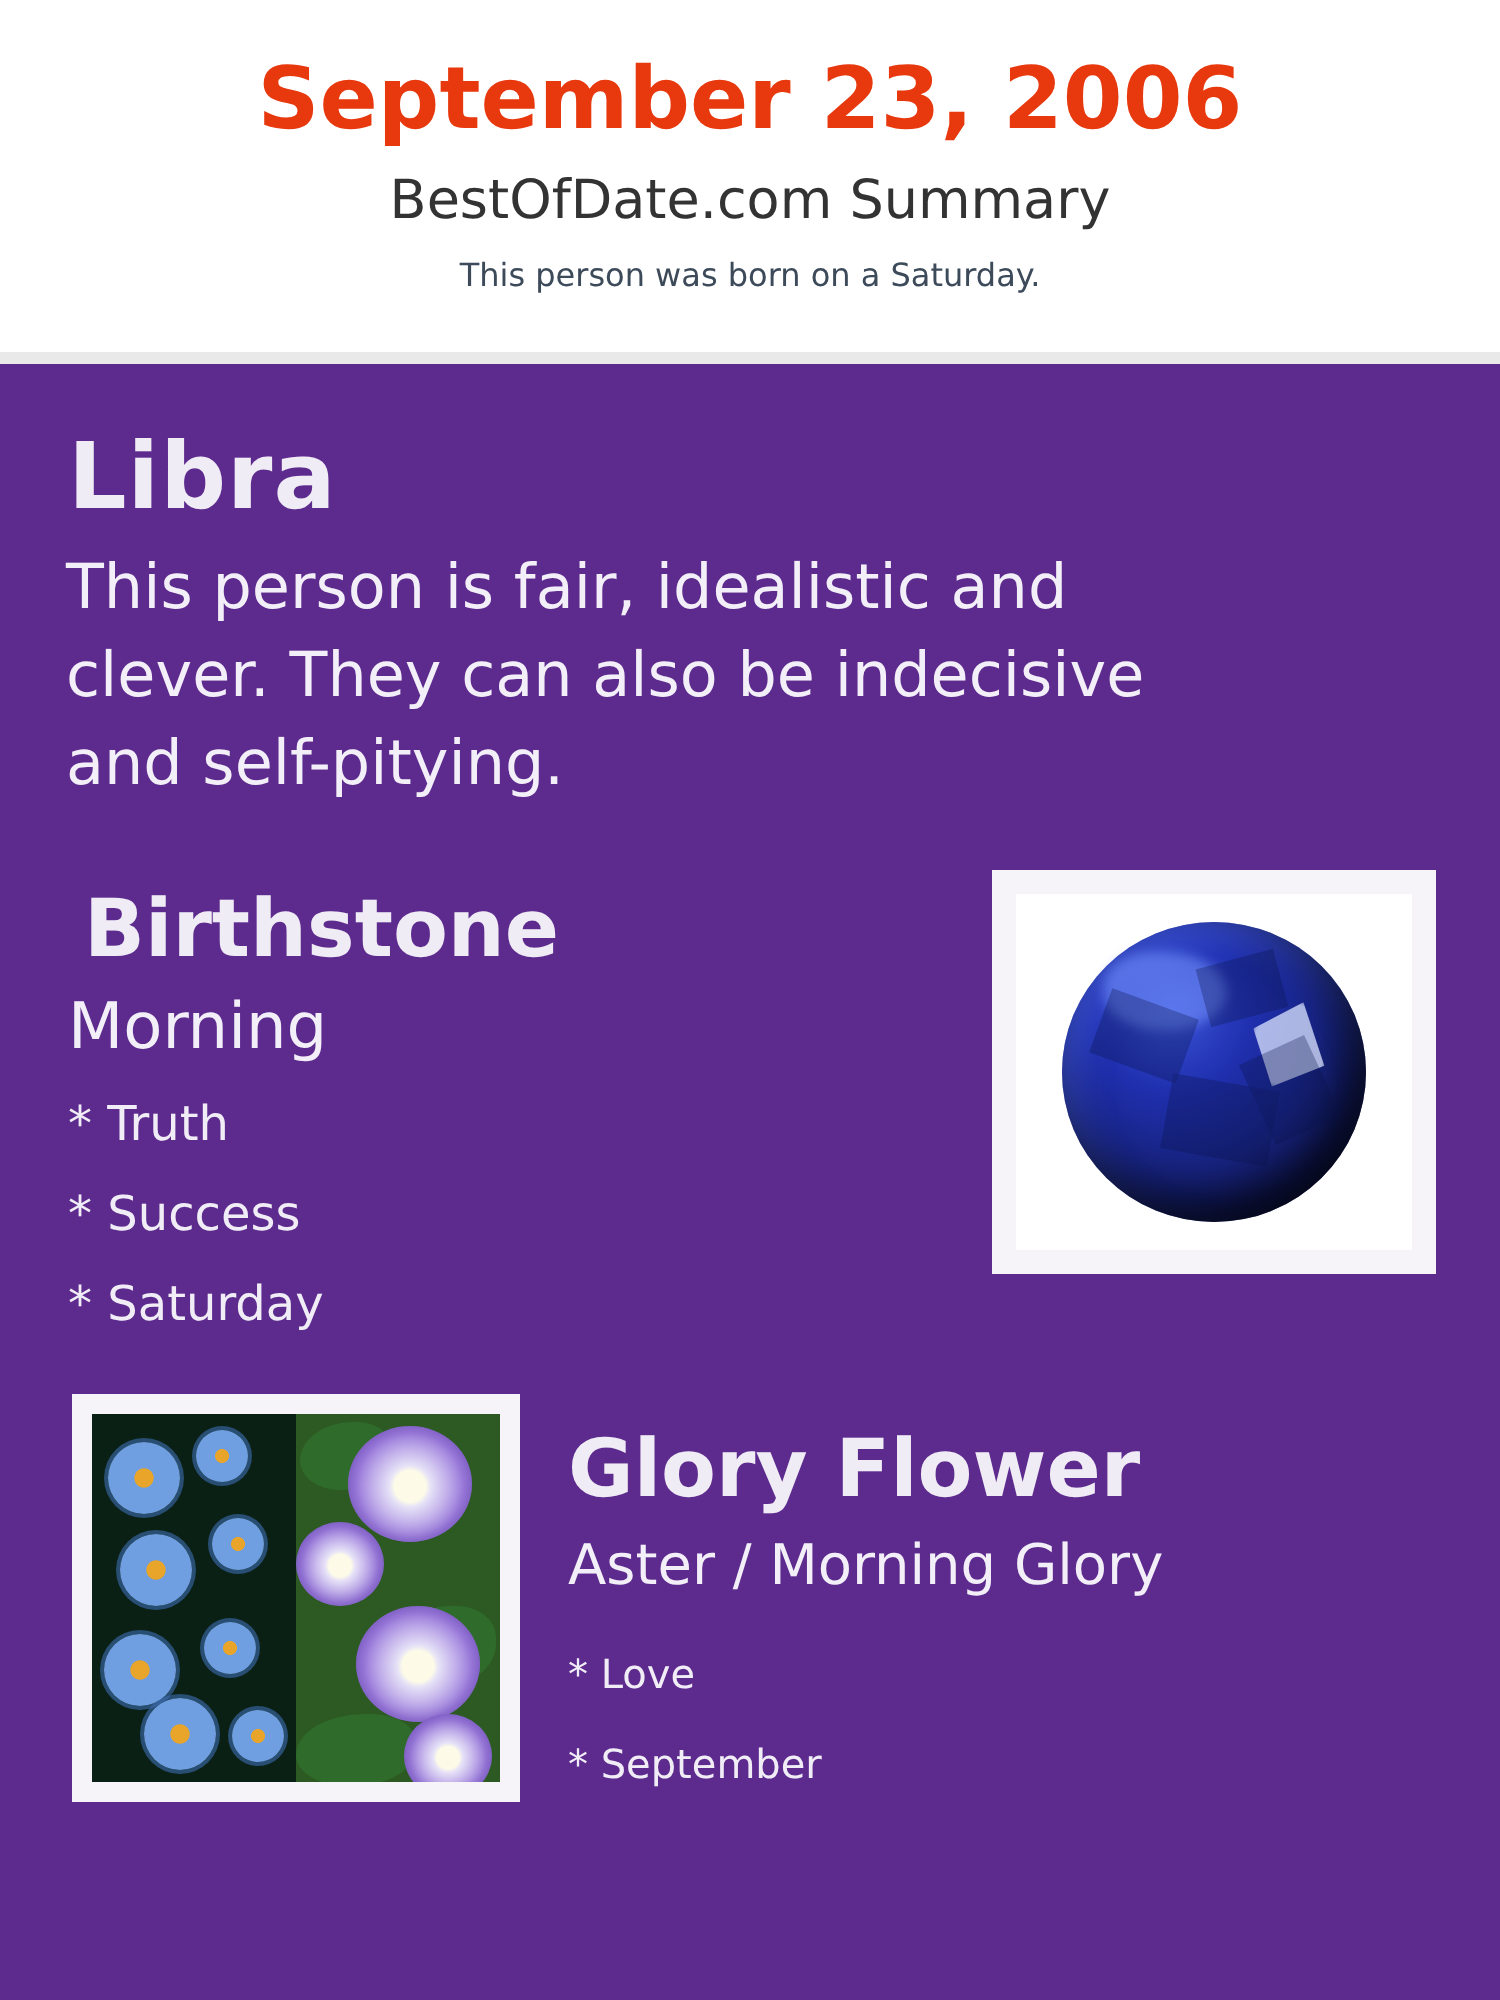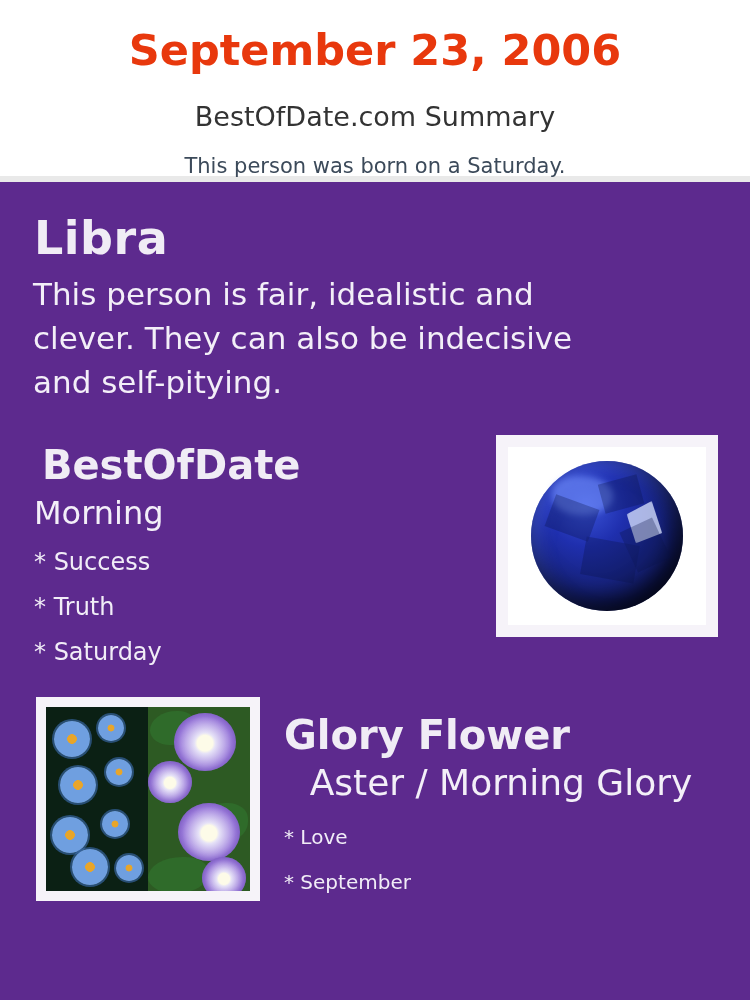--- a/index.html
+++ b/index.html
@@ -31,27 +31,27 @@
     font-size: 43px;
     font-weight: bold;
     color: #e8380d;
     line-height: 52px;
     letter-spacing: 0px;
   }
   .header-site {
     font-size: 27px;
     color: #333333;
     line-height: 40px;
-    margin-top: 21px;
+    margin-top: 5px;
   }
   .header-born {
-    font-size: 21px;
+    font-size: 16px;
     color: #3c4a5a;
     line-height: 30px;
-    margin-top: 14px;
+    margin-top: 2px;
   }
   .header-rule {
     width: 750px;
     height: 6px;
     background: #e9e9e9;
   }
 
   
   .panel {
     width: 750px;
@@ -239,25 +239,24 @@
 
   .flower-title {
     font-size: 40px;
     font-weight: bold;
     color: #f0ecf5;
     line-height: 52px;
     margin: 0 0 0 252px;
     padding-top: 12px;
   }
   .flower-name {
-    font-size: 36px;
+    font-size: 28px;
     color: #f3eff8;
     line-height: 44px;
     margin: 0 0 10px 252px;
-    text-align: center;
   }
   .flower-bullet {
     font-size: 20px;
     color: #f1edf7;
     line-height: 45px;
     margin-left: 252px;
   }
 </style>
 </head>
 <body>
@@ -270,24 +269,24 @@
     <div class="header-born">This person was born on a Saturday.</div>
   </div>
   <div class="header-rule"></div>
 
   <div class="panel">
 
     <div class="zodiac-name">Libra</div>
     <div class="zodiac-desc">This person is fair, idealistic and clever. They can also be indecisive and self-pitying.</div>
 
     <div class="stone-section">
-      <div class="stone-title">BestOfDate</div>
+      <div class="stone-title">Birthstone</div>
       <div class="stone-name">Morning</div>
+      <div class="bullet">* Truth</div>
       <div class="bullet">* Success</div>
-      <div class="bullet">* Truth</div>
       <div class="bullet">* Saturday</div>
 
       <div class="stone-photo">
         <div class="stone-photo-inner">
           <div class="gem"></div>
           <div class="facets">
             <span class="f1"></span>
               <span class="f2"></span>
               <span class="f3"></span>
               <span class="f4"></span>

